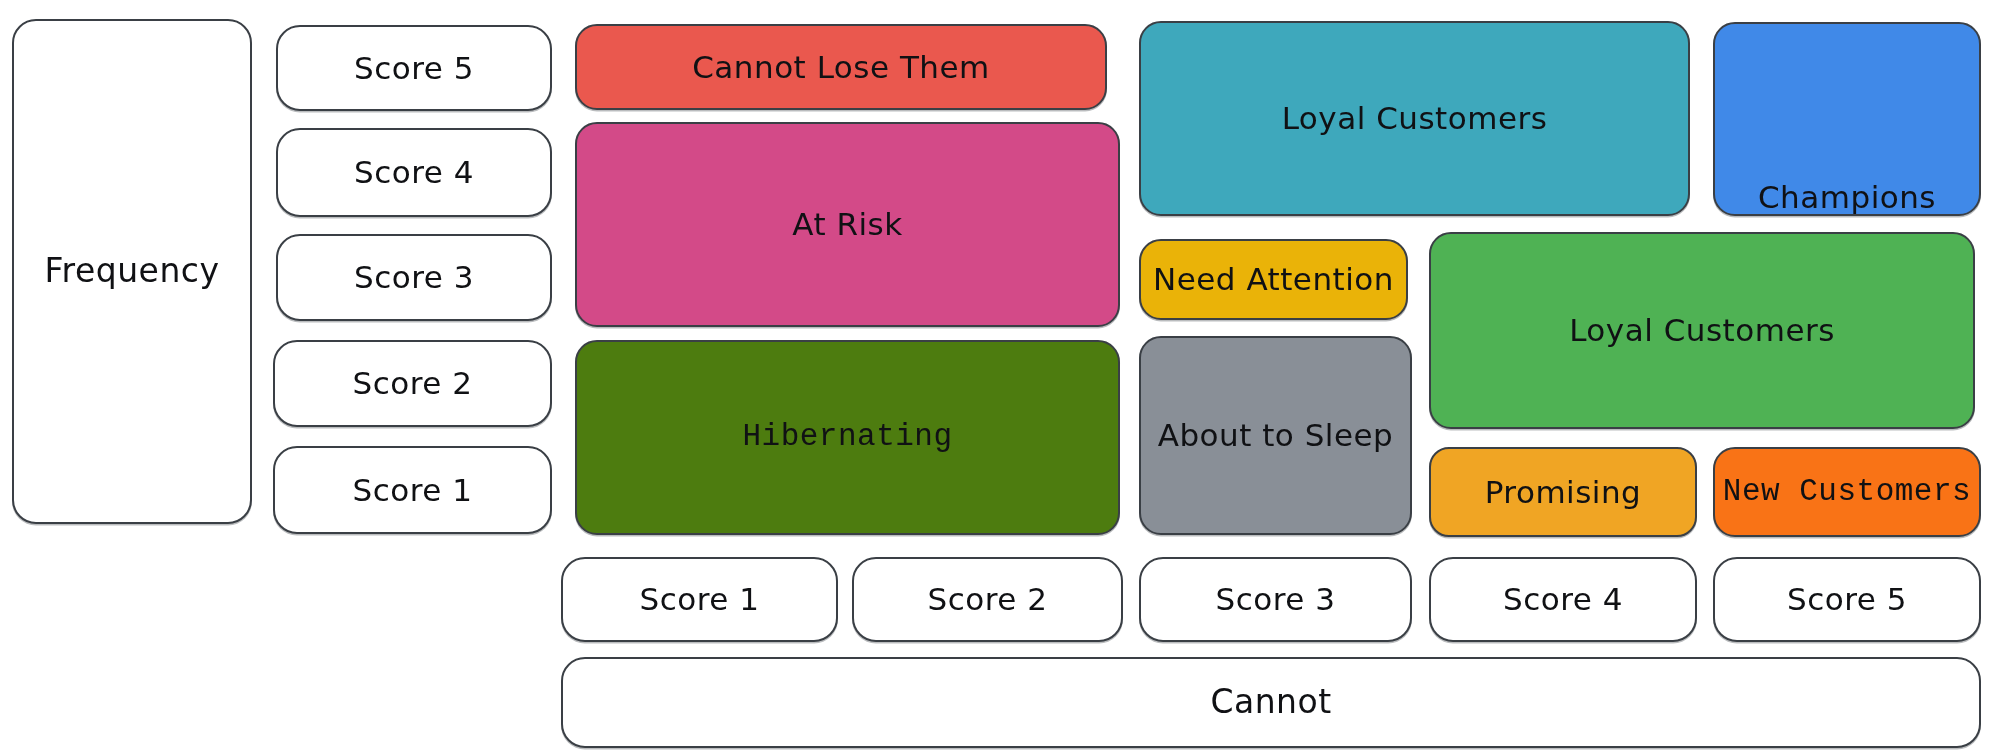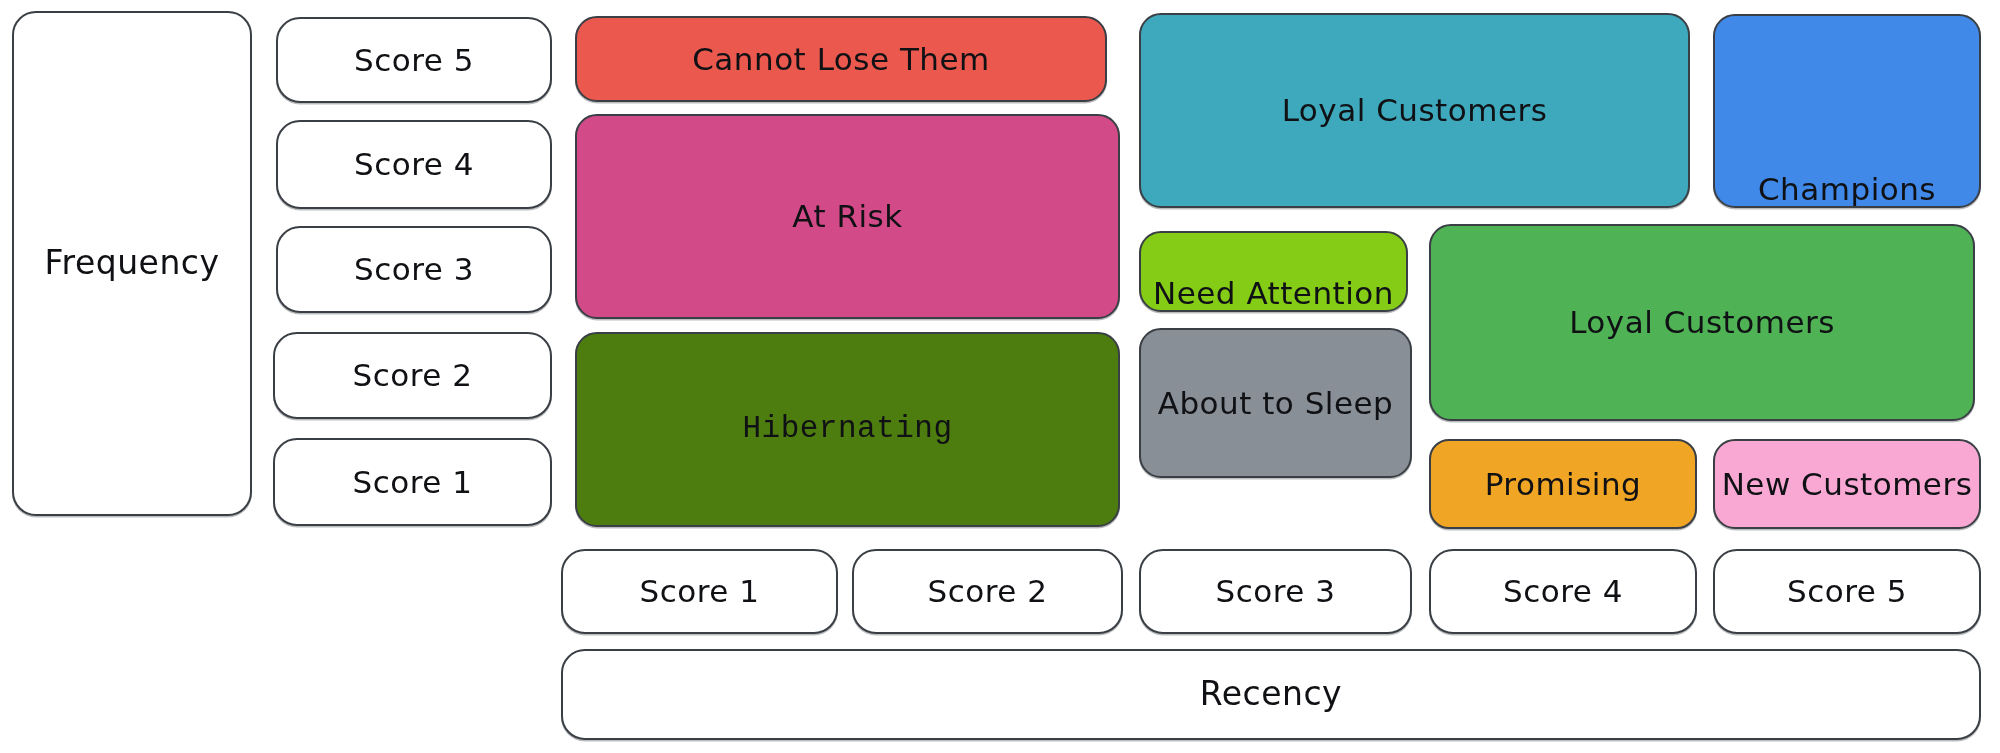--- a/index.html
+++ b/index.html
@@ -17,41 +17,42 @@
     display: flex;
     align-items: center;
     justify-content: center;
     text-align: center;
     border: 2.5px solid #3a3f45;
     border-radius: 22px;
     font-size: 31px;
     letter-spacing: 0.5px;
     line-height: 1.1;
     box-shadow: 0 1.5px 0 rgba(58,63,69,0.35);
+    margin-top: 8px;
   }
   .wbox { background: #ffffff; border-radius: 24px; }
   .seg  { font-size: 31px; }
 
   
   .frequency-axis { left: 12px;  top: 11px;  width: 240px; height: 505px; font-size: 33px; }
   .f5 { left: 276px; top: 17px;  width: 276px; height: 86px; }
   .f4 { left: 276px; top: 120px; width: 276px; height: 89px; }
   .f3 { left: 276px; top: 226px; width: 276px; height: 87px; }
   .f2 { left: 273px; top: 332px; width: 279px; height: 87px; }
   .f1 { left: 273px; top: 438px; width: 279px; height: 88px; }
 
   
   .seg-cannot     { left: 575px;  top: 16px;  width: 532px; height: 86px;  }
   .seg-atrisk     { left: 575px;  top: 114px; width: 545px; height: 205px; }
   .seg-hibernate  { left: 575px;  top: 332px; width: 545px; height: 195px; }
   .seg-loyal-top  { left: 1139px; top: 13px;  width: 551px; height: 195px; }
   .seg-champions  { left: 1713px; top: 14px;  width: 268px; height: 194px; }
   .seg-needatt    { left: 1139px; top: 231px; width: 269px; height: 81px;  }
   .seg-loyal-mid  { left: 1429px; top: 224px; width: 546px; height: 197px; }
-  .seg-sleep      { left: 1139px; top: 328px; width: 273px; height: 150px; }
+  .seg-sleep      { left: 1139px; top: 328px; width: 273px; height: 199px; }
   .seg-promising  { left: 1429px; top: 439px; width: 268px; height: 90px; border-radius: 20px;  }
   .seg-newcust    { left: 1713px; top: 439px; width: 268px; height: 90px;  }
 
   
   .r1 { left: 561px;  top: 549px; width: 277px;  height: 85px; }
   .r2 { left: 852px;  top: 549px; width: 271px;  height: 85px; }
   .r3 { left: 1139px; top: 549px; width: 273px;  height: 85px; }
   .r4 { left: 1429px; top: 549px; width: 268px;  height: 85px; }
   .r5 { left: 1713px; top: 549px; width: 268px;  height: 85px; }
   .recency-axis { left: 561px; top: 649px; width: 1420px; height: 91px; font-size: 33px; }
@@ -88,48 +89,48 @@
   </div>
   <div class="box seg seg-hibernate" style="background: #4d7c0f; font-family: Liberation Mono, monospace;">
     <span>Hibernating</span>
   </div>
   <div class="box seg seg-loyal-top" style="background: rgb(62, 168, 188);">
     <span>Loyal Customers</span>
   </div>
   <div class="box seg seg-champions" style="background: rgb(64, 137, 232); align-items: flex-end;">
     <span>Champions</span>
   </div>
-  <div class="box seg seg-needatt" style="background: #84cc16; align-items: flex-end;">
+  <div class="box seg seg-needatt" style="background: #eab308;">
     <span>Need Attention</span>
   </div>
   <div class="box seg seg-loyal-mid" style="background: rgb(79, 178, 84);">
     <span>Loyal Customers</span>
   </div>
   <div class="box seg seg-sleep" style="background: rgb(137, 143, 151);">
     <span>About to Sleep</span>
   </div>
   <div class="box seg seg-promising" style="background: rgb(240, 165, 36);">
     <span>Promising</span>
   </div>
-  <div class="box seg seg-newcust" style="background: #f9a8d4;">
+  <div class="box seg seg-newcust" style="background: #f97316; font-family: Liberation Mono, monospace;">
     <span>New Customers</span>
   </div>
 
   <div class="box wbox r1">
     <span>Score 1</span>
   </div>
   <div class="box wbox r2">
     <span>Score 2</span>
   </div>
   <div class="box wbox r3">
     <span>Score 3</span>
   </div>
   <div class="box wbox r4">
     <span>Score 4</span>
   </div>
   <div class="box wbox r5">
     <span>Score 5</span>
   </div>
   <div class="box wbox recency-axis">
-    <span>Recency</span>
+    <span>Cannot</span>
   </div>
 
 </div>
 
 </body></html>

